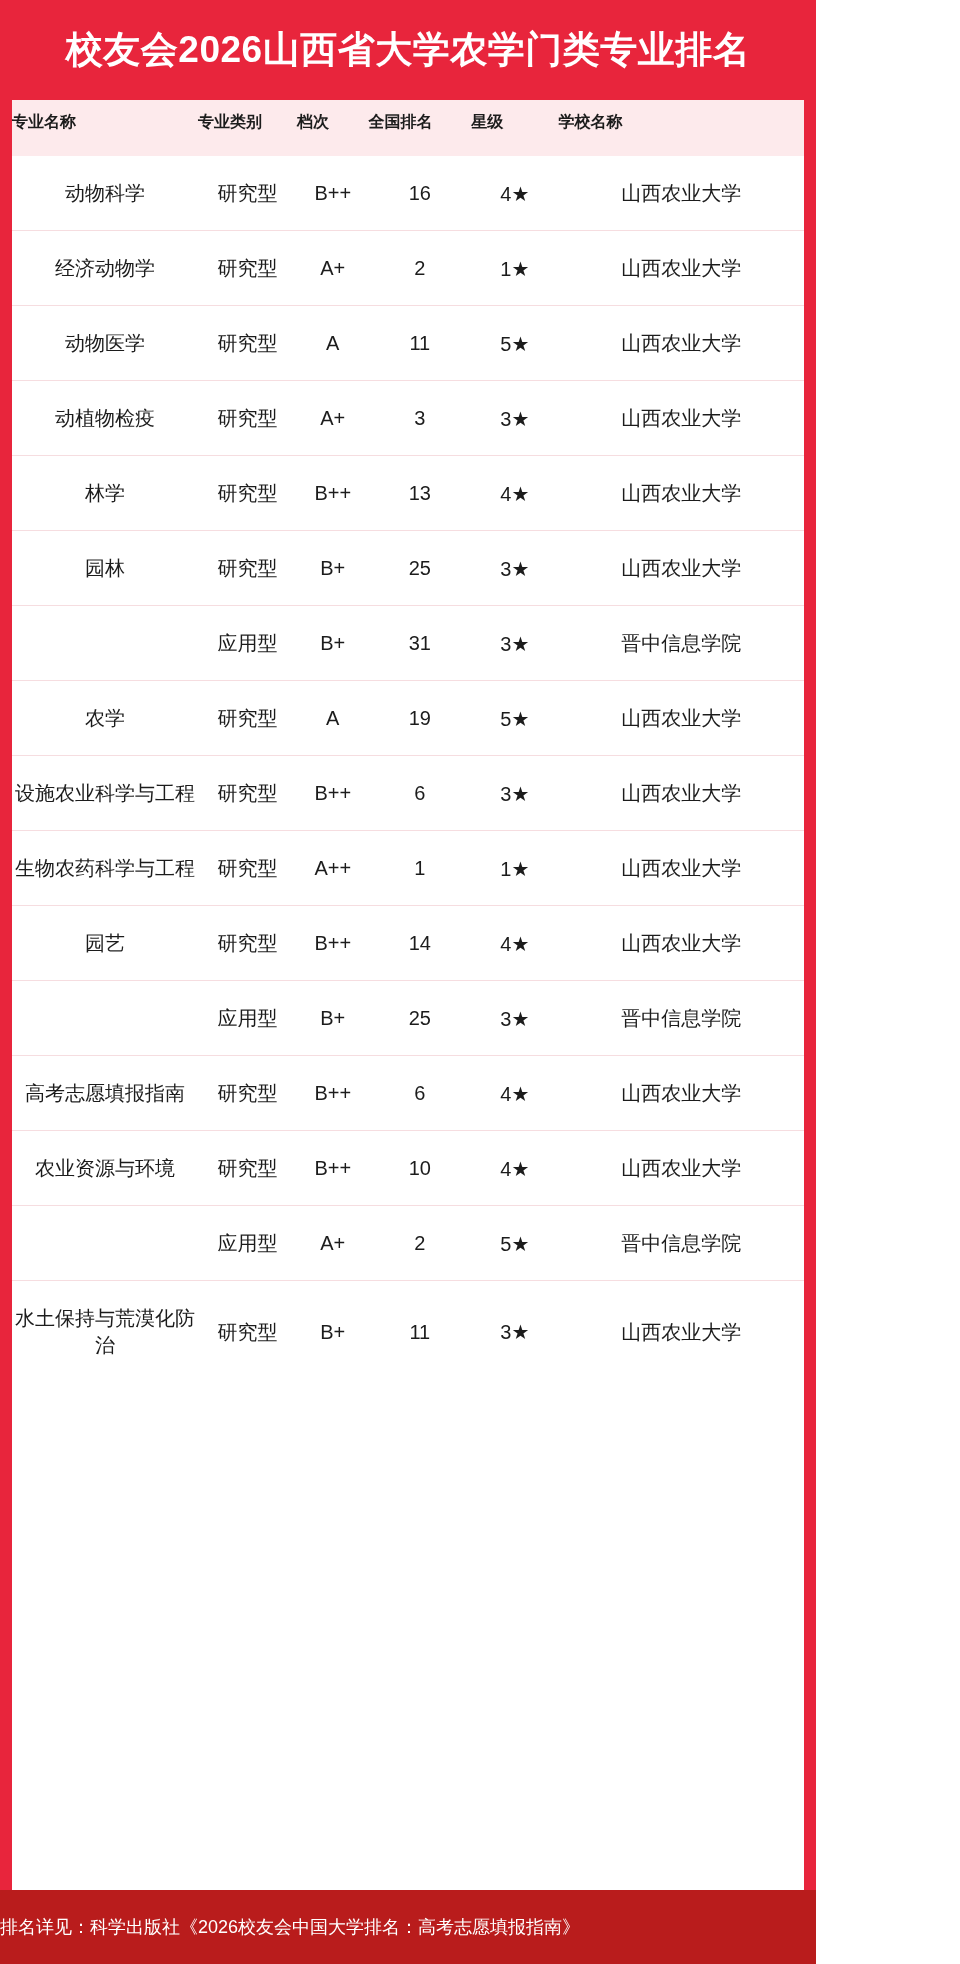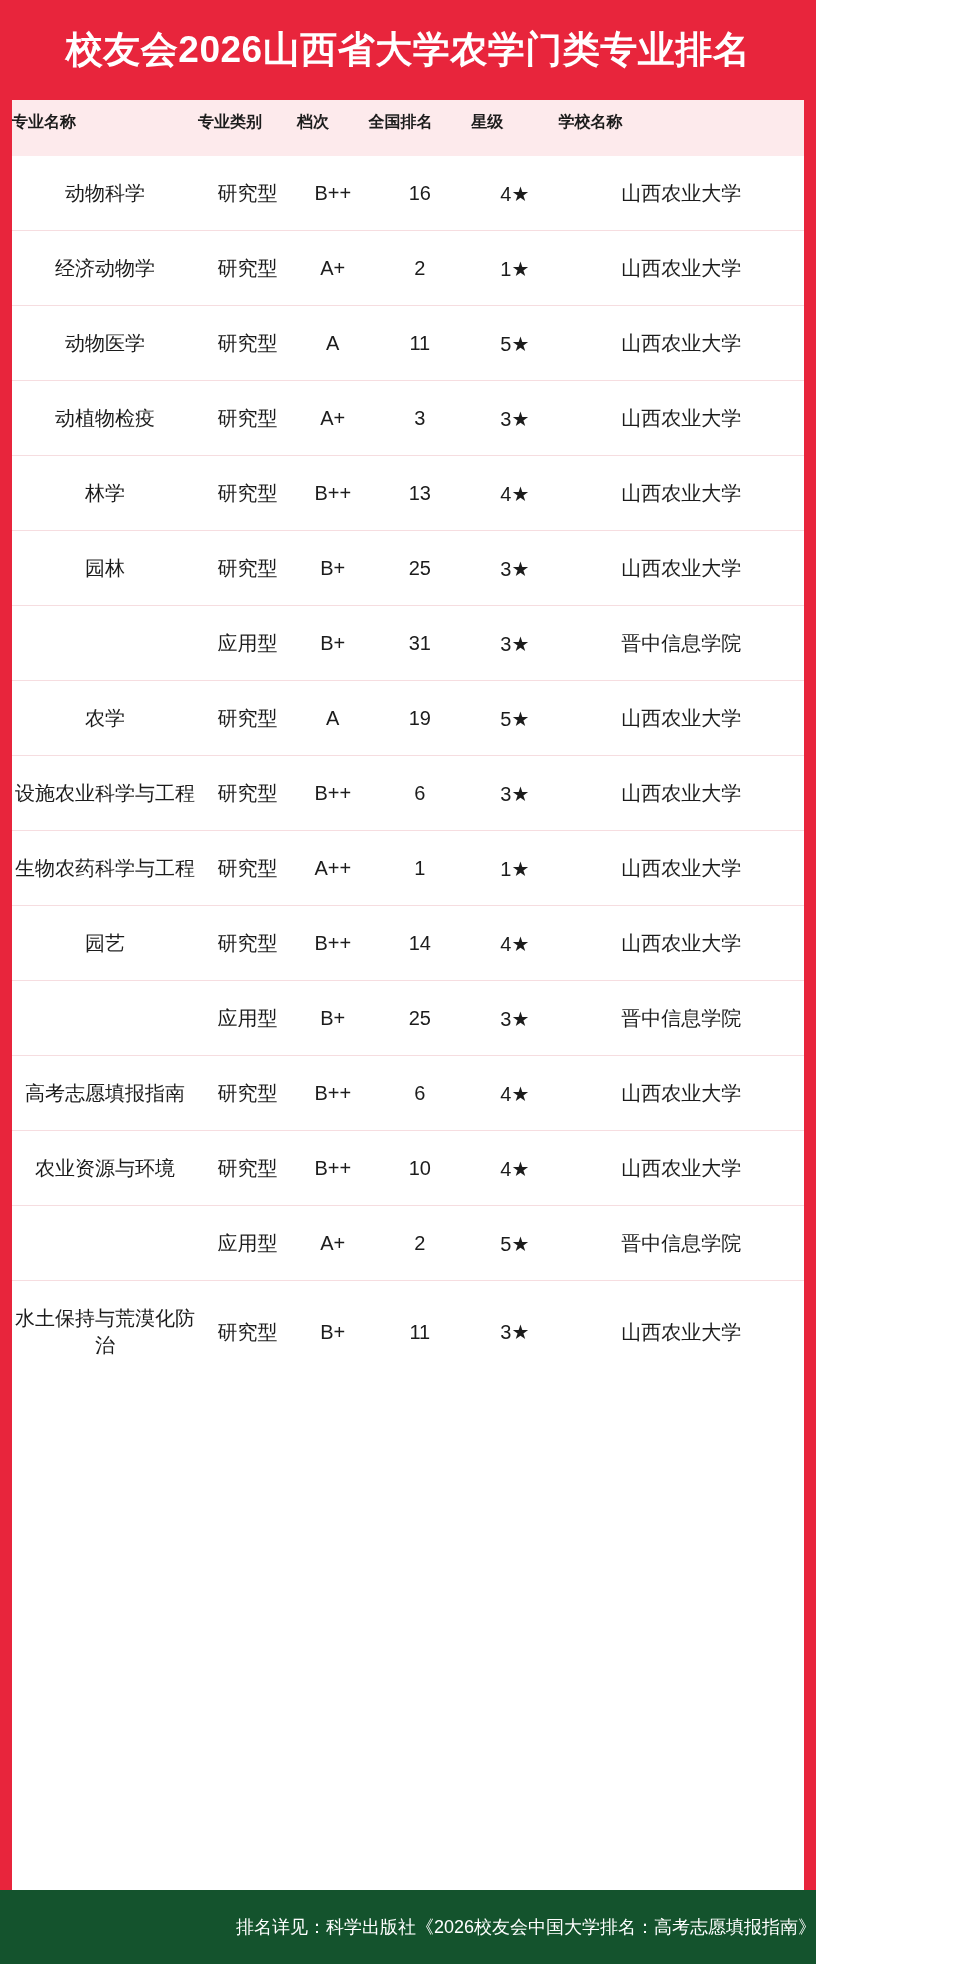--- a/index.html
+++ b/index.html
@@ -67,23 +67,22 @@
   col.c-major   { width: 23.5%; }
   col.c-type    { width: 12.5%; }
   col.c-grade   { width: 9%;  }
   col.c-rank    { width: 13%; }
   col.c-star    { width: 11%; }
   col.c-school  { width: 31%; }
   .footer {
     height: 74px;
     display: flex;
     align-items: center;
-    justify-content: flex-end;
-    background: #14532d;
-    padding-left: 48px;
+    justify-content: flex-start;
+    background: #b91c1c;
   }
   .footer span {
     color: #ffffff;
     font-size: 18px;
     white-space: nowrap;
   }
 </style>
 </head>
 <body>
 

